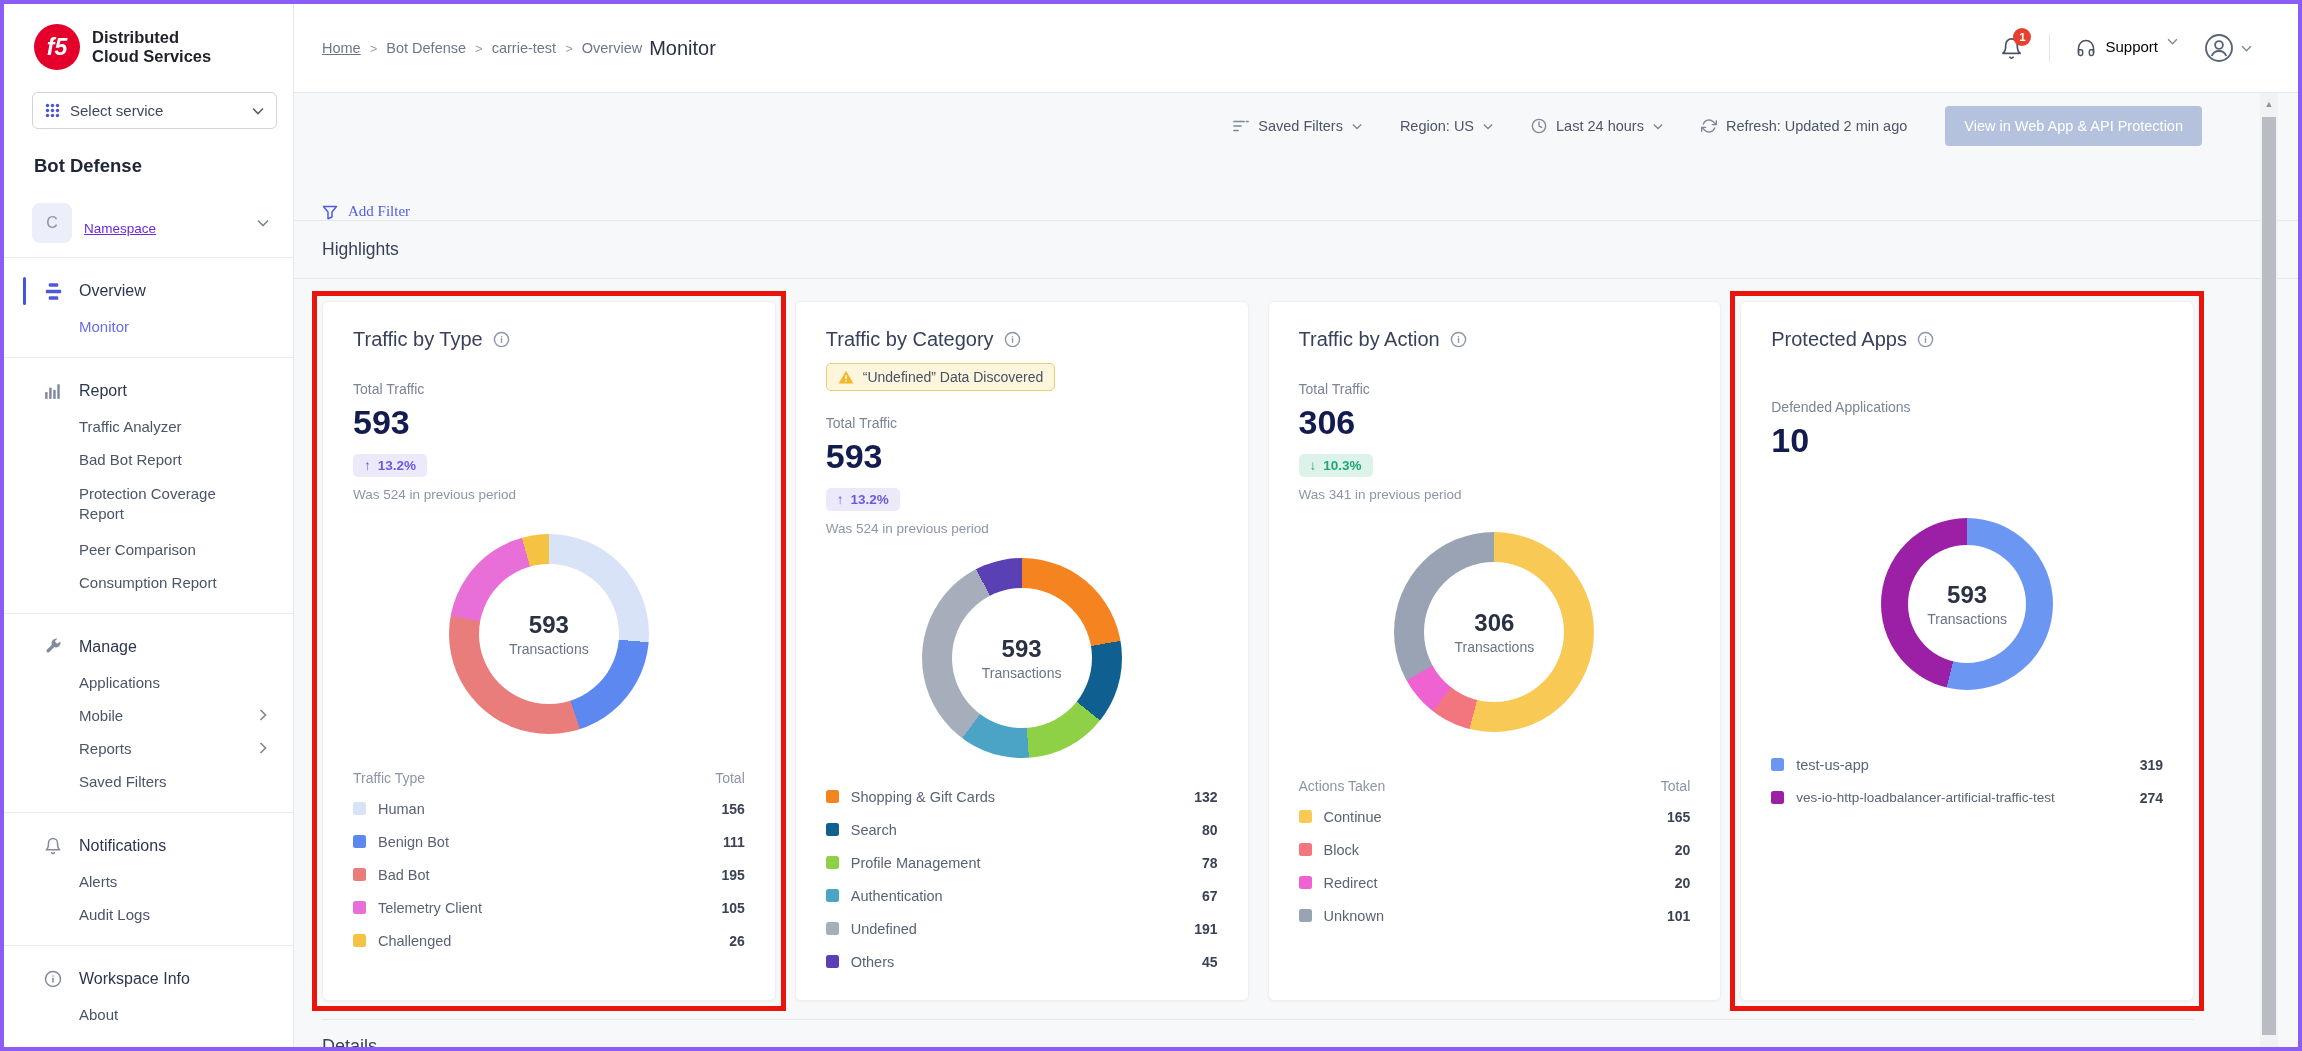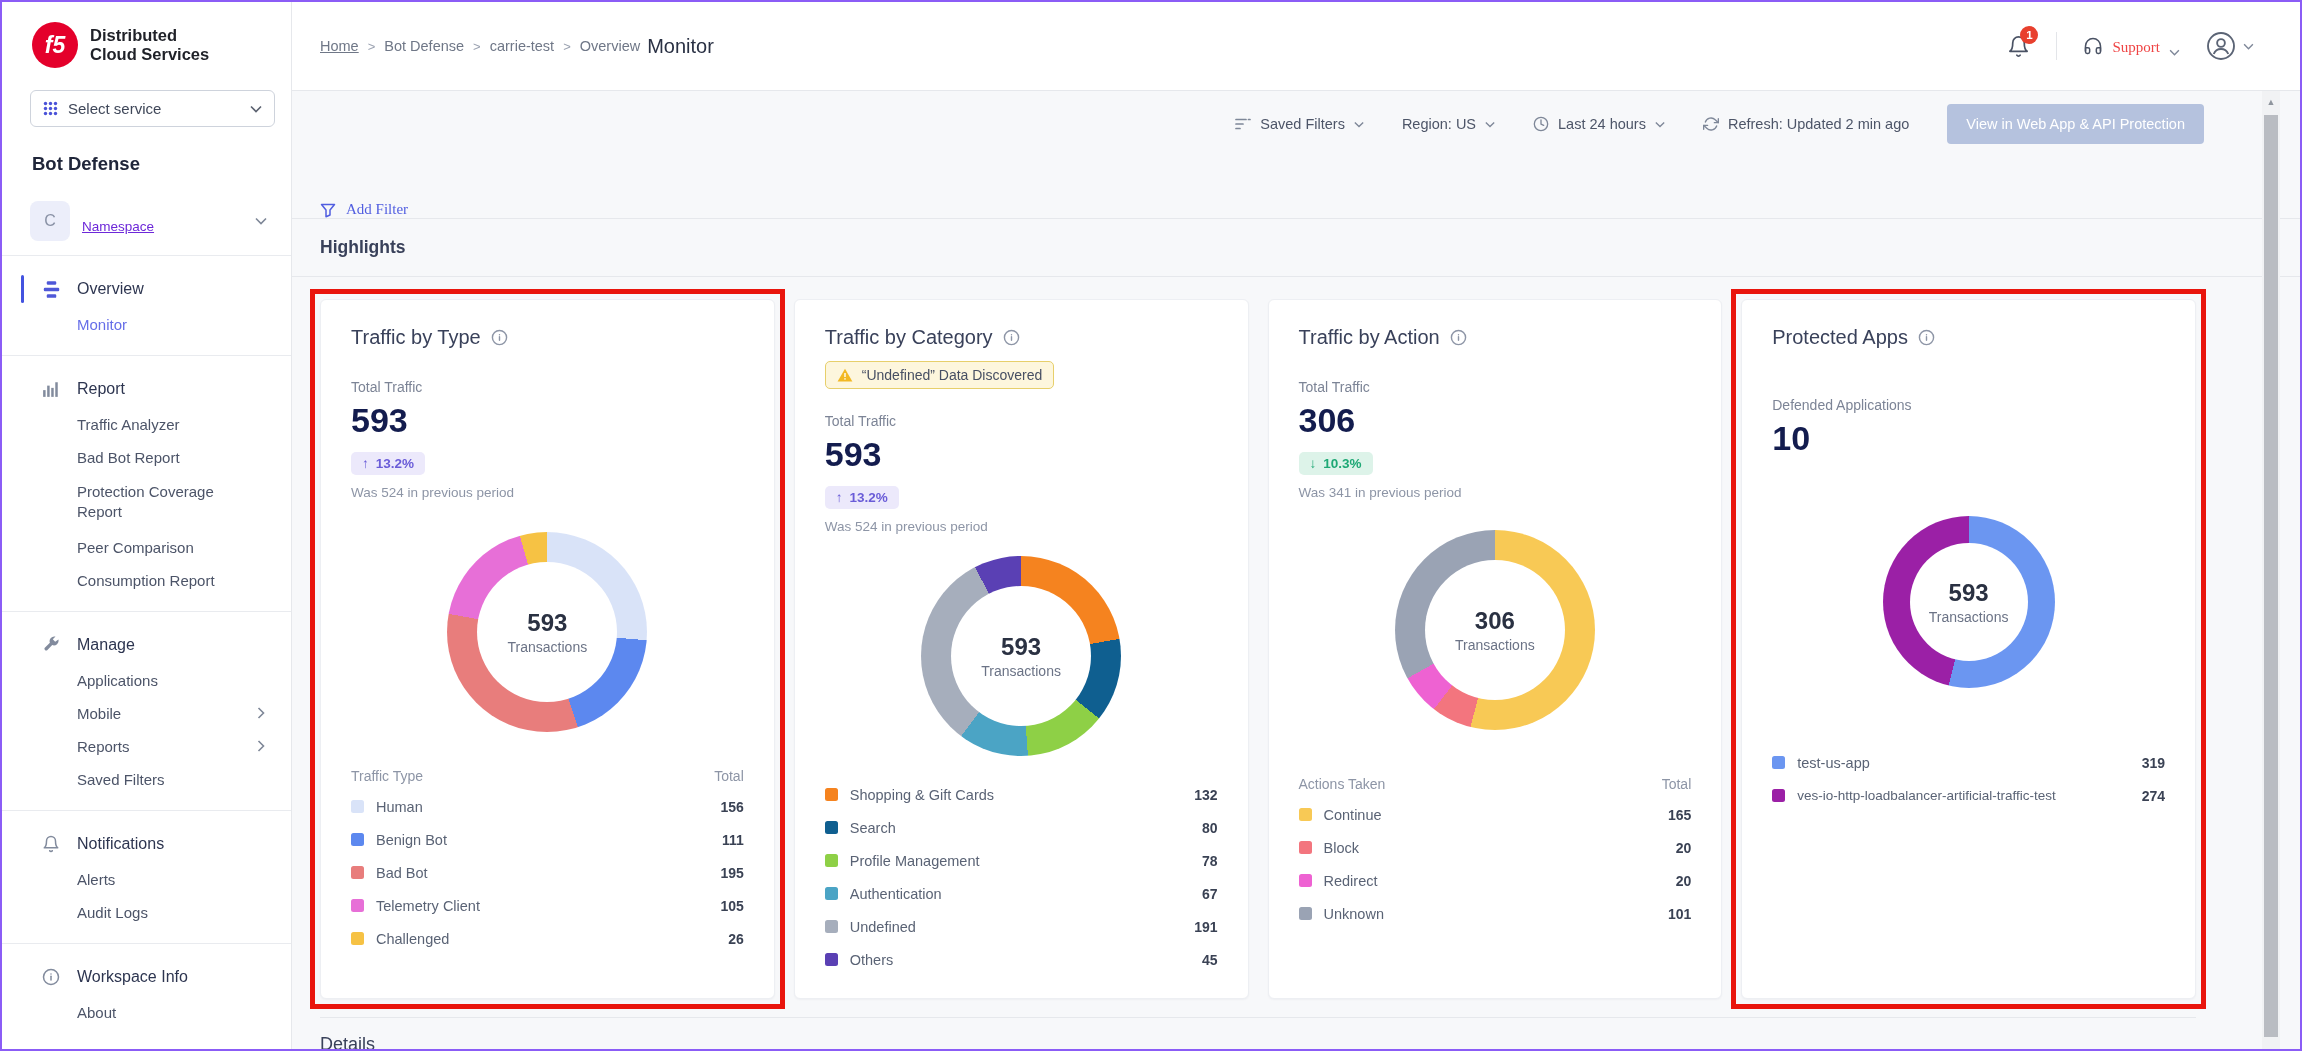--- a/index.html
+++ b/index.html
@@ -1,18 +1,18 @@
 <!DOCTYPE html>
 <html><head>
 <meta charset="utf-8">
 <style>
   * { margin:0; padding:0; box-sizing:border-box; }
   body { background:#fff; font-family:"Liberation Sans", sans-serif; }
   .screen { position:relative; width:2302px; height:1051px; background:#fff;
-            border:2px solid #8b5cf6; overflow:hidden; }
+            border:4px solid #8b5cf6; overflow:hidden; }
 
   
   .sidebar { position:absolute; left:0; top:0; bottom:0; width:290px; background:#fff;
              border-right:1px solid #e6e8ec; z-index:2; }
   .brand-row { display:flex; align-items:center; gap:12px; padding:20px 18px 6px 30px; }
   .f5-logo { width:46px; height:46px; border-radius:50%; background:#e4002b; color:#fff;
              display:flex; align-items:center; justify-content:center;
              font-size:23px; font-weight:700; font-style:italic; flex:0 0 auto; }
   .brand-text { font-size:16.5px; font-weight:700; color:#1f2128; line-height:1.15; }
   .service-select { margin:16px 16px 0 28px; height:37px; border:1px solid #ced3dc; border-radius:6px;
@@ -44,38 +44,38 @@
   .breadcrumb { display:flex; align-items:center; gap:9px; font-size:14.5px; color:#6f7787; }
   .breadcrumb .bc-home { text-decoration:underline; }
   .bc-sep { color:#9aa1b0; font-size:13px; }
   .page-title { font-size:20px; font-weight:500; color:#2a3144; }
   .top-actions { display:flex; align-items:center; gap:26px; }
   .bell-wrap { position:relative; display:flex; }
   .badge { position:absolute; top:-9px; right:-8px; min-width:18px; height:18px; border-radius:9px;
            background:#e8402e; color:#fff; font-size:11.5px; font-weight:700;
            display:flex; align-items:center; justify-content:center; padding:0 4px; }
   .vdiv { width:1px; height:28px; background:#e3e5e9; }
-  .support { display:flex; align-items:flex-end; gap:9px; font-size:15px; color:#ef4444;font-family:Liberation Serif, serif; }
+  .support { display:flex; align-items:flex-start; gap:9px; font-size:15px; color:#000000; }
   .avatar-wrap { display:flex; align-items:center; gap:7px; }
 
   
   .main { position:absolute; left:290px; right:0; top:88px; bottom:0; background:#f7f8fa;
           border-top:1px solid #e6e8ec; }
   .toolbar { height:66px; display:flex; align-items:center; justify-content:flex-end;
              gap:38px; padding-right:96px; }
   .tool-item { display:flex; align-items:center; gap:9px; font-size:14.5px; font-weight:500;
                color:#4d5568; }
   .tool-item .ticon { display:flex; color:#7e8798; }
   .view-btn { background:#b5c2de; color:#fff; font-size:14.5px; font-weight:500;
               border:none; border-radius:4px; padding:12px 19px; }
   .addfilter-row { height:62px; display:flex; align-items:flex-end; gap:10px; padding-left:28px;
                    border-bottom:1px solid #e6e8ec;font-family:Liberation Serif, serif; }
   .addfilter { display:flex; align-items:center; gap:10px; font-size:15px; font-weight:500; color:#515ee0; }
   .section-head { height:58px; display:flex; align-items:center; padding-left:28px;
-                  font-size:17.5px; font-weight:700; color:#39415a; border-bottom:1px solid #e6e8ec; }
+                  font-size:17.5px; font-weight:400; color:#39415a; border-bottom:1px solid #e6e8ec; }
 
   .cards-row { display:flex; gap:19px; margin:22px 104px 0 28px; height:700px; }
   .card-slot { flex:1; position:relative; display:flex; }
   .red-box { position:absolute; inset:-10px; border:5px solid #e9150d; z-index:4; pointer-events:none; }
   .card { flex:1; background:#fff; border:1px solid #edeff3; border-radius:6px;
           box-shadow:0 1px 2px rgba(16,24,40,.04); padding:26px 30px 24px 30px;
           display:flex; flex-direction:column; }
   .card-title-row { display:flex; align-items:center; gap:10px; }
   .card-title { font-size:20px; font-weight:500; color:#39415a; }
   .info-icon { display:flex; color:#8d95a6; }

